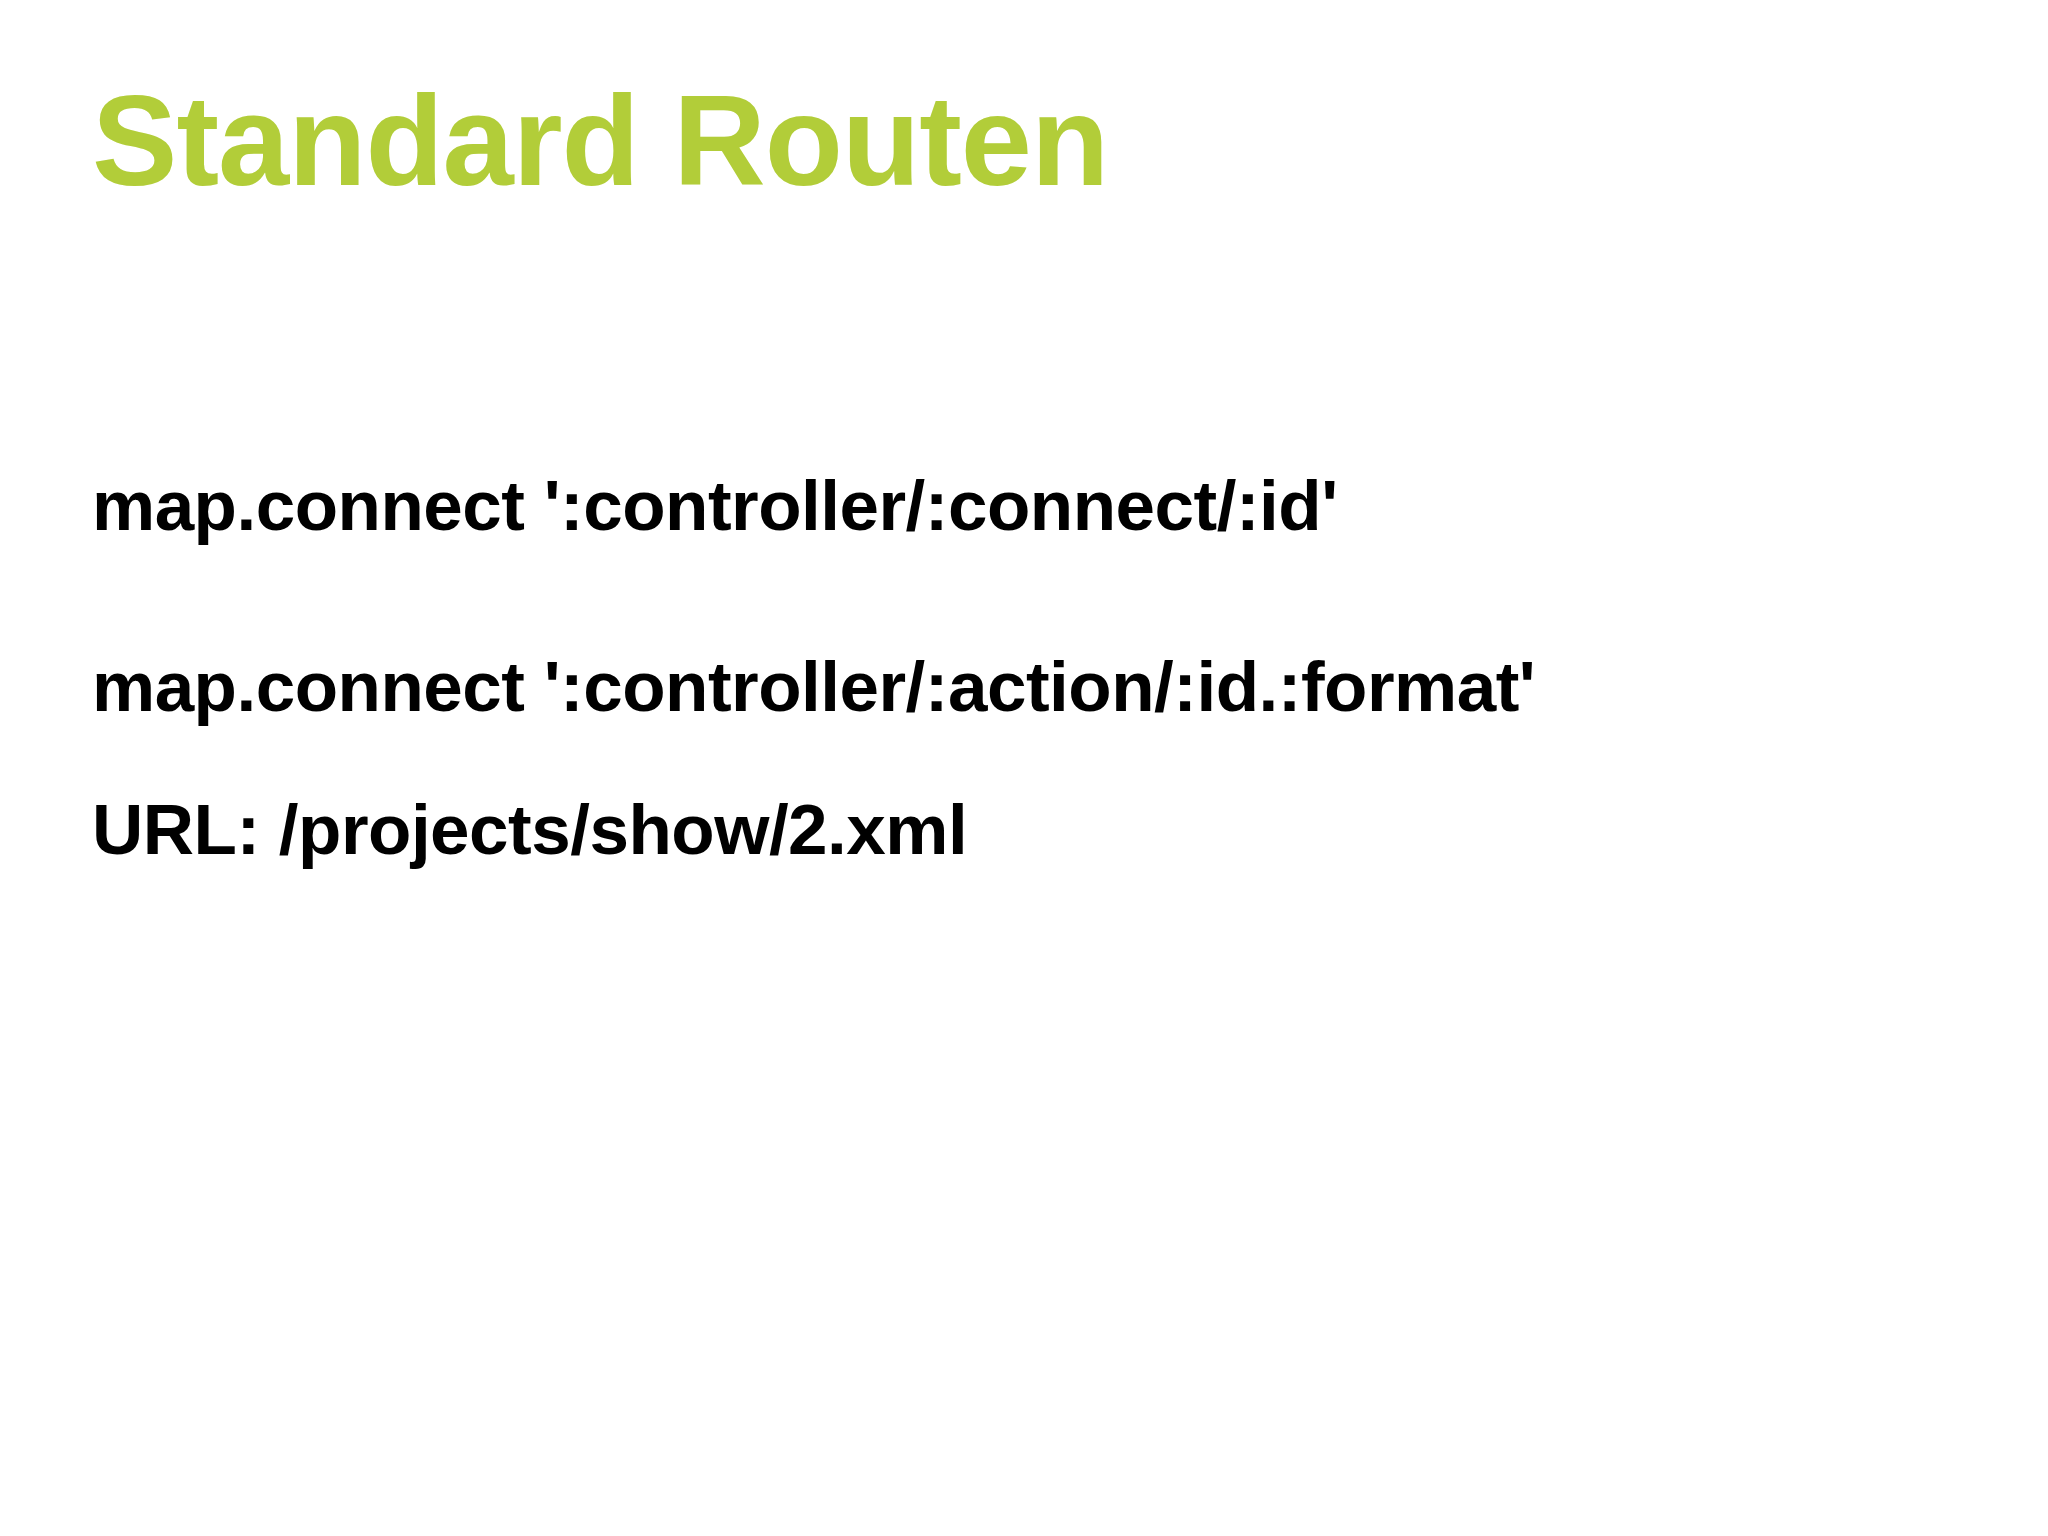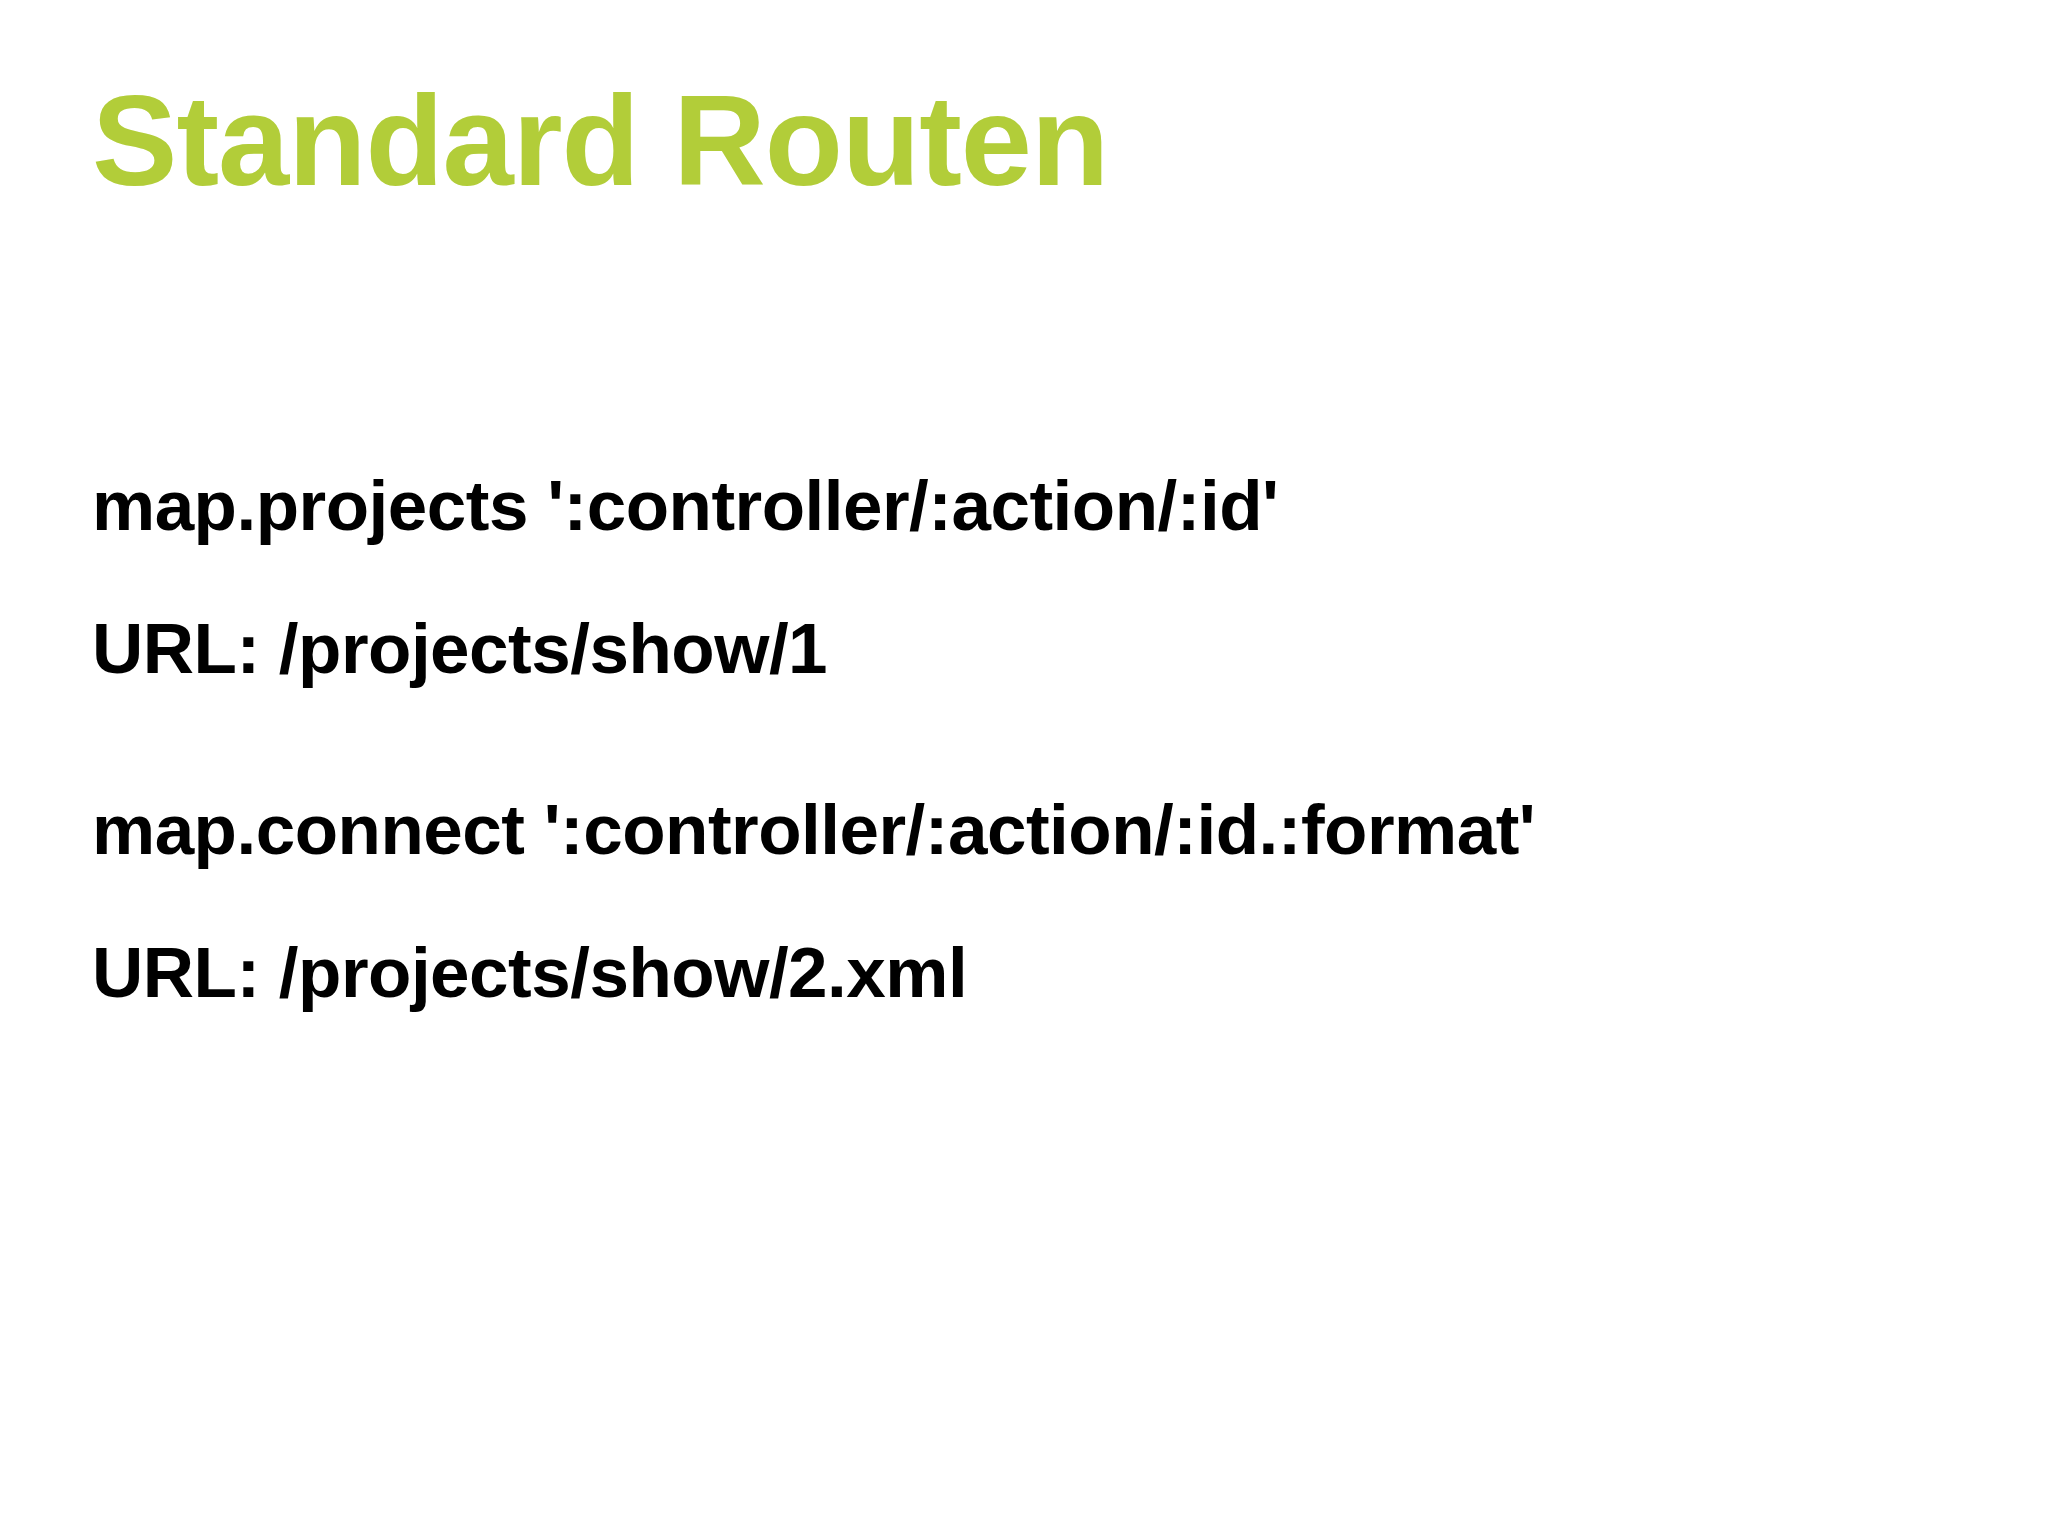--- a/index.html
+++ b/index.html
@@ -77,22 +77,21 @@
 </head>
 <body>
 
 <div class="slide">
 
   <h1 class="slide-title">Standard Routen</h1>
 
   <div class="content">
 
     <div class="route-block">
-      <p class="code-line">map.projects ':controller/:action/:id'</p>
-      <p class="url-line">URL: /projects/show/1</p>
+      <p class="code-line">map.connect ':controller/:connect/:id'</p>
     </div>
 
     <div class="route-block">
       <p class="code-line">map.connect ':controller/:action/:id.:format'</p>
       <p class="url-line">URL: /projects/show/2.xml</p>
     </div>
 
   </div>
 
 </div>

